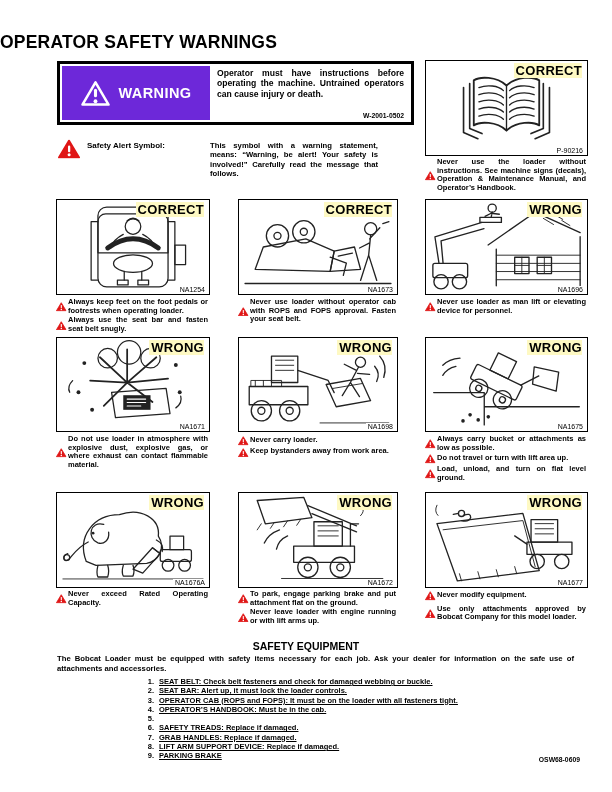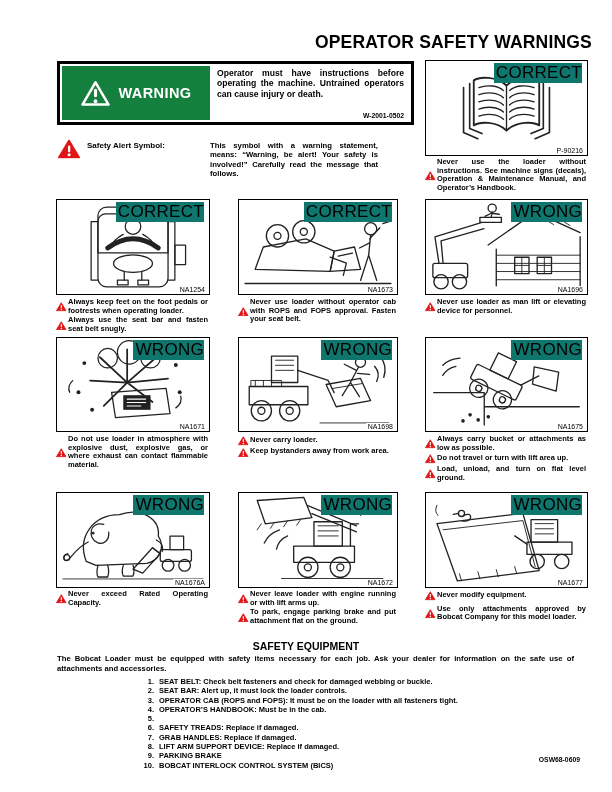--- a/index.html
+++ b/index.html
@@ -3,55 +3,55 @@
 <meta charset="utf-8">
 <style>
   html,body{margin:0;padding:0;}
   body{
     width:612px;height:792px;background:#ffffff;position:relative;overflow:hidden;
     font-family:"Liberation Sans", sans-serif;color:#000;
     -webkit-print-color-adjust:exact;
   }
   .abs{position:absolute;}
   
-  .page-title{top:32px;left:0;width:592px;text-align:right;font-size:17.5px;font-weight:bold;letter-spacing:.2px;}
+  .page-title{top:32px;left:0;width:592px;text-align:left;font-size:17.5px;font-weight:bold;letter-spacing:.2px;}
   
   .banner{left:57px;top:61px;width:347px;height:54px;border:3px solid #000;padding:2px;display:flex;background:#fff;}
-  .banner-left{background:#15803d;flex:0 0 148px;display:flex;align-items:center;justify-content:center;gap:9px;}
+  .banner-left{background:#6d28d9;flex:0 0 148px;display:flex;align-items:center;justify-content:center;gap:9px;}
   .banner-word{color:#fff;font-weight:bold;font-size:14.5px;letter-spacing:.4px;}
   .banner-right{flex:1;padding:2px 5px 1px 7px;display:flex;flex-direction:column;}
   .banner-text{font-size:8.6px;font-weight:bold;line-height:1.22;text-align:justify;}
   .banner-code{font-size:6.8px;font-weight:bold;text-align:right;margin-top:auto;}
   
   .sa-tri{left:58px;top:139px;width:22px;height:20px;}
   .sa-label{left:87px;top:141px;font-size:8px;font-weight:bold;}
   .sa-text{left:210px;top:141px;width:168px;font-size:7.7px;font-weight:bold;line-height:1.22;text-align:justify;}
   
   .panel{position:absolute;border:1.6px solid #000;background:#fff;}
-  .p-verdict{position:absolute;top:2px;right:5px;font-size:17px;font-weight:normal;letter-spacing:.3px;background:#0f766e;padding-left:2px;}
+  .p-verdict{position:absolute;top:2px;right:5px;font-size:13px;font-weight:bold;letter-spacing:.3px;background:#fef9c3;padding-left:2px;}
   .p-figid{position:absolute;bottom:1px;right:4px;font-size:7px;background:#fff;padding-left:2px;}
   .p-art{position:absolute;left:2px;top:2px;width:calc(100% - 4px);height:calc(100% - 4px);}
   .p-art svg{width:100%;height:100%;display:block;}
   .c1{left:56px;width:152px;}  .c2{left:238px;width:158px;}  .c3{left:425px;width:161px;}
   .r1{top:199px;height:94px;}  .r2{top:337px;height:93px;}  .r3{top:492px;height:94px;}
   .bookbox{left:425px;top:60px;width:161px;height:94px;}
   
   .caption{position:absolute;}
   .capr0{top:158px;} .capr1{top:298px;} .capr2{top:435px;} .capr3{top:590px;}
   .cap-line{display:flex;align-items:center;margin-bottom:1px;}
   .cap-tri{flex:0 0 12px;padding-top:1px;}
   .cap-tri svg{width:10.5px;height:9.5px;display:block;}
   .cap-text{flex:1;font-size:7.5px;font-weight:bold;line-height:1.16;text-align:justify;}
   
   .se-heading{top:640px;left:0;width:612px;text-align:center;font-size:10.5px;font-weight:bold;}
   .se-intro{left:57px;top:654px;width:517px;font-size:7.7px;font-weight:bold;line-height:1.25;text-align:justify;}
   .se-list{left:56px;top:677px;width:480px;}
   .se-row{display:flex;line-height:9.3px;font-size:7.5px;font-weight:bold;}
   .se-num{flex:0 0 98px;text-align:right;padding-right:5px;}
-  .se-text{flex:1;}
+  .se-text{flex:1;text-decoration:underline;}
   .form-code{top:756px;right:32px;font-size:6.8px;font-weight:bold;}
   .art{stroke:#222;fill:none;stroke-width:1.3;stroke-linecap:round;stroke-linejoin:round;}
   .fill{fill:#222;stroke:none;}
 </style>
 </head>
 <body>
 
 <svg width="0" height="0" style="position:absolute" aria-hidden="true">
   <defs>
     <symbol id="alert-tri" viewBox="0 0 26 23">
@@ -412,29 +412,29 @@
   <div class="p-verdict">WRONG</div>
   <div class="p-figid">NA1672</div>
 </div>
 <div class="caption c2 capr3">
   <div class="cap-line">
       <span class="cap-tri">
         <svg viewBox="0 0 26 23">
           <use href="#alert-tri"></use>
         </svg>
       </span>
+      <div class="cap-text">To park, engage parking brake and put attachment flat on the ground.</div>
+    </div>
+  <div class="cap-line">
+      <span class="cap-tri">
+        <svg viewBox="0 0 26 23">
+          <use href="#alert-tri"></use>
+        </svg>
+      </span>
       <div class="cap-text">Never leave loader with engine running or with lift arms up.</div>
-    </div>
-  <div class="cap-line">
-      <span class="cap-tri">
-        <svg viewBox="0 0 26 23">
-          <use href="#alert-tri"></use>
-        </svg>
-      </span>
-      <div class="cap-text">To park, engage parking brake and put attachment flat on the ground.</div>
     </div>
 </div>
 
 <div class="panel c3 r3">
   <div class="p-art">
     <svg viewBox="0 0 152 88" preserveAspectRatio="xMidYMid meet">
         <g class="art">
       <path d="M8,28 L92,18 L108,74 L28,84 Z"></path>
       <path d="M14,34 L92,25 L104,70" stroke-width="0.9"></path>
       <path d="M32,84 l-2,-7 M50,82 l-2,-7 M68,80 l-2,-7 M86,77 l-2,-7" stroke-width="0.9"></path>
@@ -503,18 +503,14 @@
       <span class="se-text">GRAB HANDLES: Replace if damaged.</span>
     </div>
   <div class="se-row">
       <span class="se-num">8.</span>
       <span class="se-text">LIFT ARM SUPPORT DEVICE: Replace if damaged.</span>
     </div>
   <div class="se-row">
       <span class="se-num">9.</span>
       <span class="se-text">PARKING BRAKE</span>
     </div>
-  <div class="se-row">
-      <span class="se-num">10.</span>
-      <span class="se-text">BOBCAT INTERLOCK CONTROL SYSTEM (BICS)</span>
-    </div>
 </div>
 <div class="abs form-code">OSW68-0609</div>
 
 </body></html>

